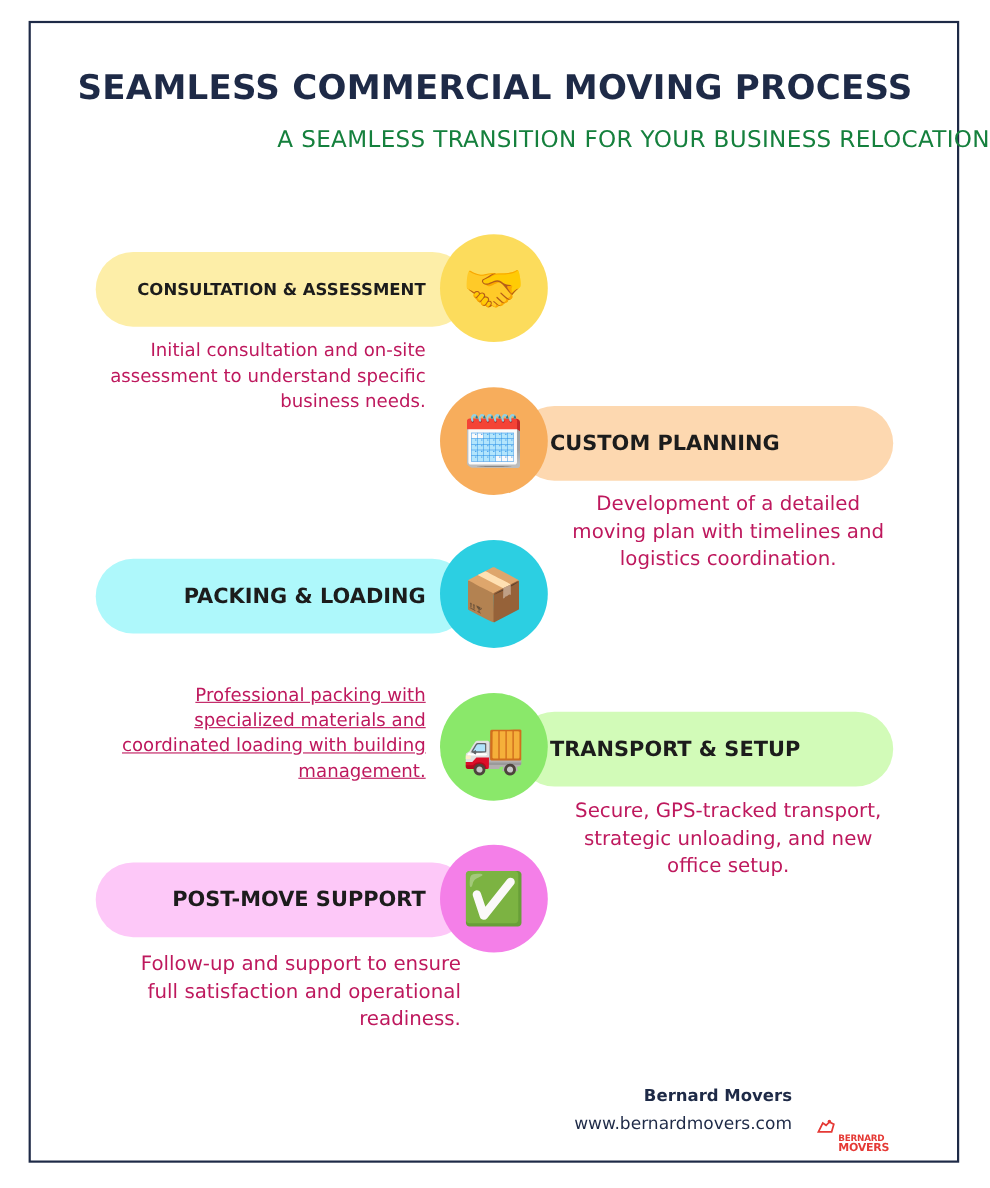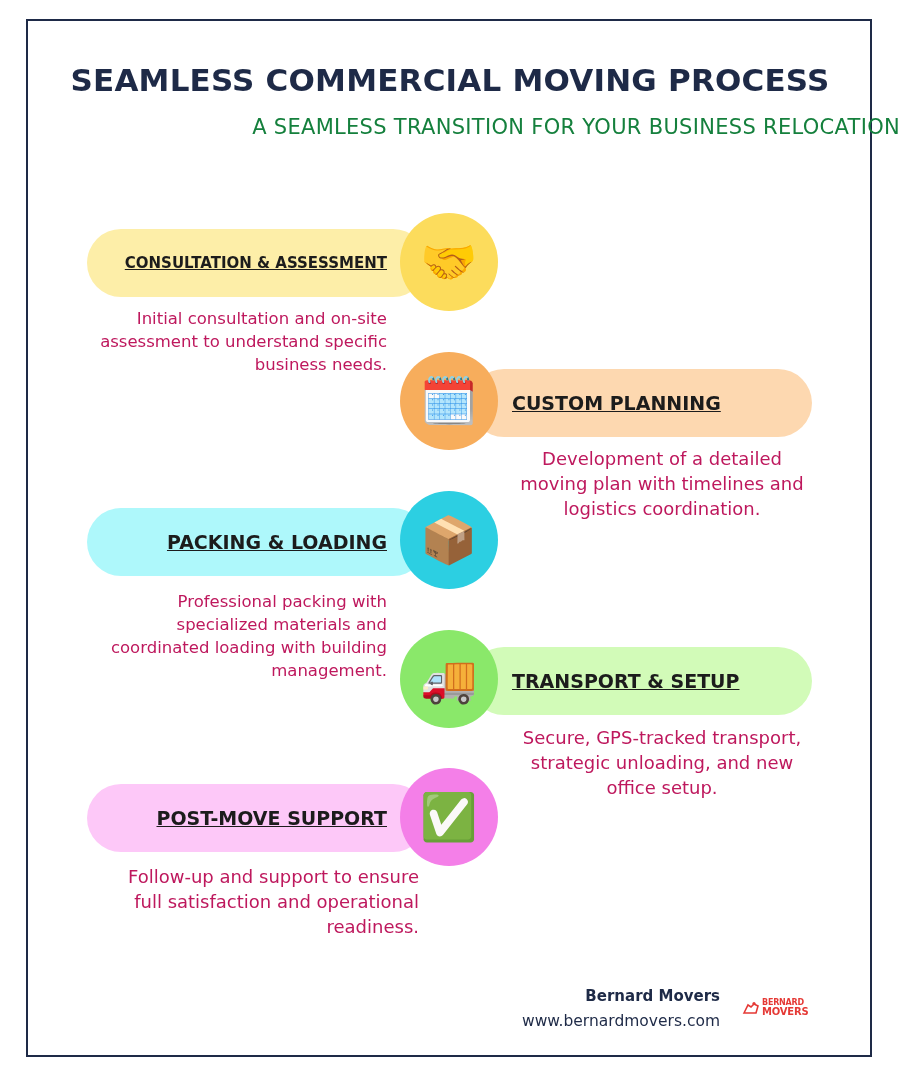--- a/index.html
+++ b/index.html
@@ -3,22 +3,22 @@
   <meta charset="utf-8">
   <style>
     html, body { margin: 0; padding: 0; background: #ffffff; }
     body { width: 900px; height: 1080px; position: relative; overflow: hidden; font-family: "Liberation Sans", sans-serif; }
     .frame { position: absolute; left: 26px; top: 19px; width: 846px; height: 1038px; border: 2px solid #1e2a47; box-sizing: border-box; background: #fff; }
     .title { position: absolute; left: 0; top: 62px; width: 900px; text-align: center; font-family: "DejaVu Sans", sans-serif; font-weight: bold; font-size: 31px; color: #1e2a47; letter-spacing: 0.2px; }
     .subtitle { position: absolute; left: 0; top: 115px; width: 900px; text-align: right; font-family: "DejaVu Sans", sans-serif; font-size: 21px; color: #15803d; letter-spacing: 0.3px; }
 
     .pill { position: absolute; height: 68px; border-radius: 34px; display: flex; align-items: center; box-sizing: border-box; }
     .pill.left { left: 87px; width: 340px; justify-content: flex-end; padding-right: 40px; }
-    .pill.right { left: 470px; width: 342px; justify-content: flex-start; padding-left: 42px; }
-    .pill-label { font-family: "DejaVu Sans", sans-serif; font-weight: bold; color: #1c1c1c; font-size: 19px; white-space: nowrap; text-decoration: underline; }
+    .pill.right { left: 470px; width: 342px; justify-content: flex-start; padding-left: 30px; }
+    .pill-label { font-family: "DejaVu Sans", sans-serif; font-weight: bold; color: #1c1c1c; font-size: 19px; white-space: nowrap; }
     .pill-label.small { font-size: 15px; }
 
     .circle { position: absolute; width: 98px; height: 98px; border-radius: 50%; display: flex; align-items: center; justify-content: center; font-size: 46px; }
     .circle.l { left: 400px; }
     .circle.r { left: 400px; }
 
     .desc { position: absolute; font-family: "DejaVu Sans", sans-serif; font-size: 16.5px; line-height: 23px; color: #be185d; }
     .desc.left { left: 90px; width: 297px; text-align: right; }
     .desc.right { left: 512px; width: 300px; text-align: center; font-size: 18px; line-height: 25px; }
     .desc.left.big { font-size: 18px; line-height: 25px; margin-left: 32px; }
@@ -46,21 +46,21 @@
 <div class="pill right" style="top:369px;background:#fdd8b0;">
   <span class="pill-label">CUSTOM PLANNING</span>
 </div>
 <div class="circle r" style="top:352px;background:#f7ad5c;">🗓️</div>
 <div class="desc right" style="top:446px;">Development of a detailed moving plan with timelines and logistics coordination.</div>
 
 <div class="pill left" style="top:508px;background:#aef8fb;">
   <span class="pill-label">PACKING &amp; LOADING</span>
 </div>
 <div class="circle l" style="top:491px;background:#2ccfe2;">📦</div>
-<div class="desc left" style="top:590px;">Professional packing with specialized materials and coordinated loading with building management.</div>
+<div class="desc left" style="top:620px;text-decoration:underline;">Professional packing with specialized materials and coordinated loading with building management.</div>
 
 <div class="pill right" style="top:647px;background:#d2fbb8;">
   <span class="pill-label">TRANSPORT &amp; SETUP</span>
 </div>
 <div class="circle r" style="top:630px;background:#8ae86a;">🚚</div>
 <div class="desc right" style="top:725px;">Secure, GPS-tracked transport, strategic unloading, and new office setup.</div>
 
 <div class="pill left" style="top:784px;background:#fdc8f8;">
   <span class="pill-label">POST-MOVE SUPPORT</span>
 </div>
@@ -68,16 +68,16 @@
 <div class="desc left big" style="top:864px;">Follow-up and support to ensure full satisfaction and operational readiness.</div>
 
 <div class="footer-name">Bernard Movers</div>
 <div class="footer-url">www.bernardmovers.com</div>
 <div class="logo">
   <svg width="18" height="14" viewBox="0 0 18 14">
     <path d="M2 12 L6 4 L9 6 L12 3 L16 5 L14 12 Z" fill="none" stroke="#e53935" stroke-width="1.6"></path>
     <circle cx="12" cy="2.5" r="1.6" fill="#e53935"></circle>
   </svg>
   <div class="logo-text">
-    <span style="display:block;">BERNARD</span>
+    <span style="display:block;margin-top:32px;">BERNARD</span>
     <span class="big">MOVERS</span>
   </div>
 </div>
 
 </body></html>

